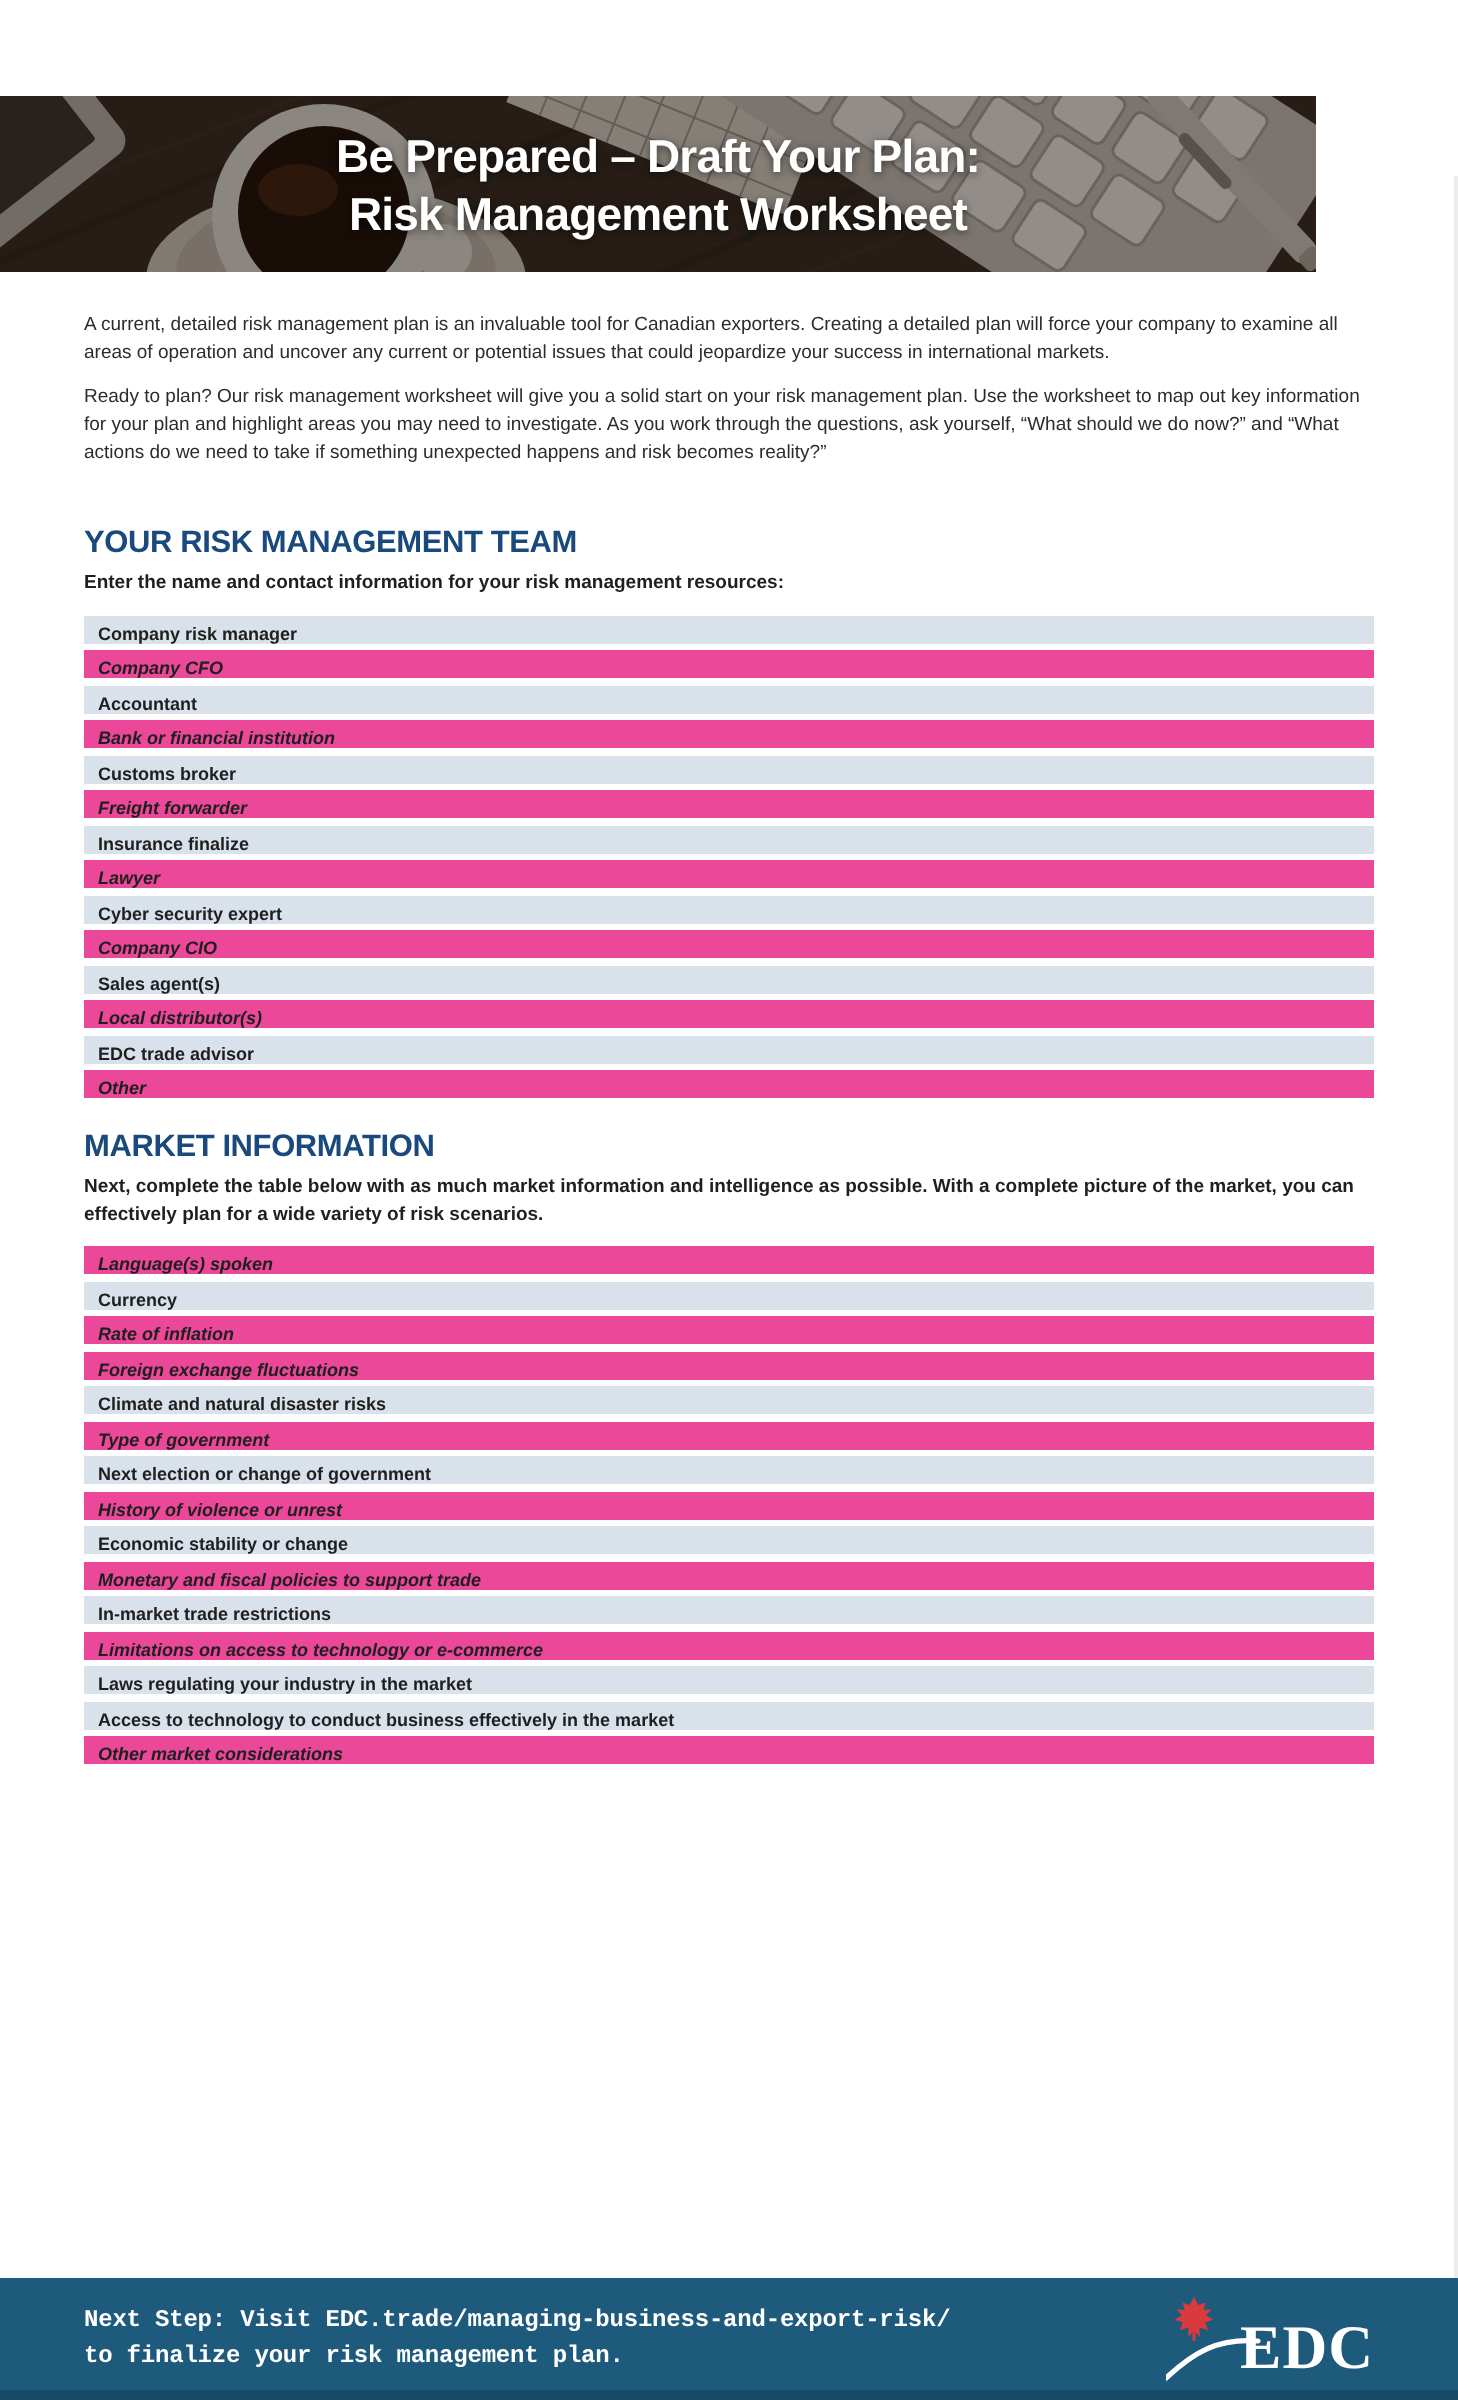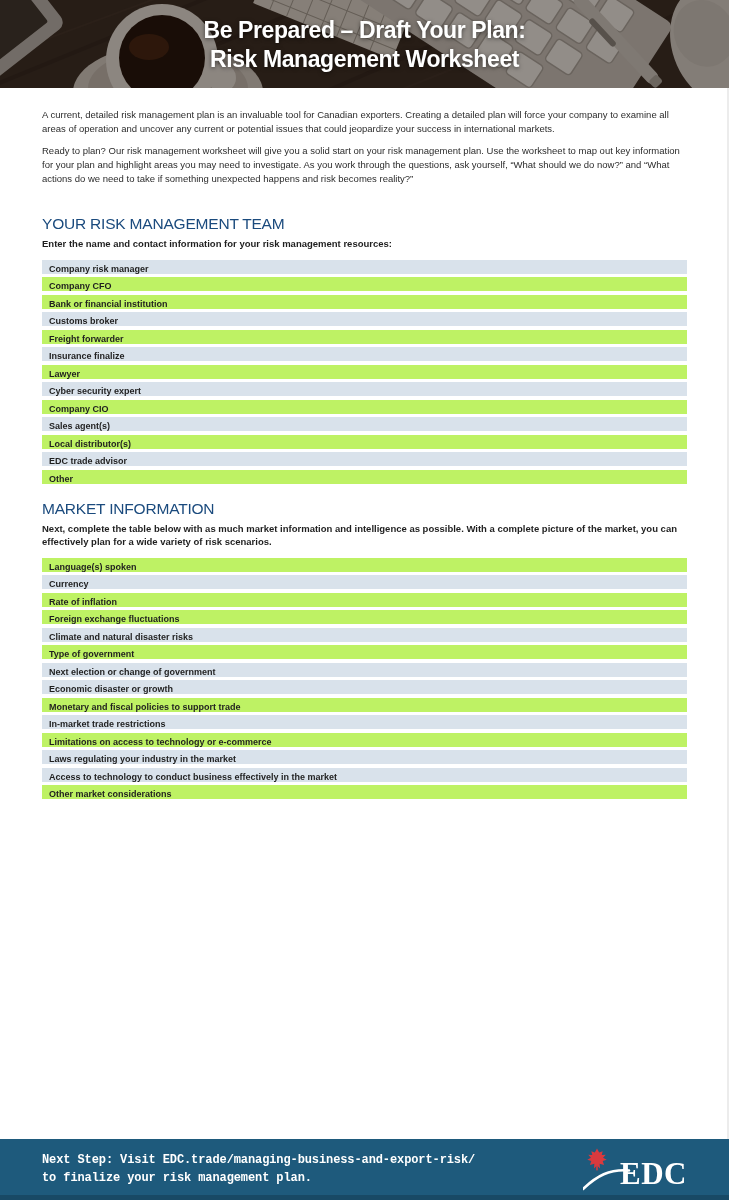--- a/index.html
+++ b/index.html
@@ -17,22 +17,23 @@
     font-family:"Liberation Sans", sans-serif;
     color:var(--body-text);
     overflow:hidden;
   }
   .page-edge{
     position:absolute;right:0;top:88px;width:2px;height:1051px;
     background:#ececec;
   }
   
   .header{
-    position:relative;width:729px;height:88px;overflow:hidden;
+    position:relative;width:658px;height:88px;overflow:hidden;
     background:#3b82f6;
+    margin-top:48px;
   }
   .header svg{position:absolute;top:0;left:0;}
   .header-title{
     position:absolute;top:0;left:0;width:100%;height:100%;
     display:flex;flex-direction:column;align-items:center;justify-content:center;
     padding-top:2px;
     text-align:center;
     color:#fff;
     font-weight:bold;
     font-size:23px;
@@ -44,38 +45,38 @@
   .content{padding:0 42px;}
   .intro p{
     font-size:9.5px;line-height:14px;color:#2c2c2c;
   }
   .intro .p1{margin-top:20px;}
   .intro .p2{margin-top:8px;}
   
   .section-heading{
     color:var(--heading-blue);
     font-size:15.5px;
-    font-weight:normal;
+    font-weight:bold;
     letter-spacing:-0.2px;
   }
   .section-subtitle{
     font-size:9.5px;font-weight:bold;line-height:13.5px;
     margin-top:4px;color:#1f1f1f;
   }
   .section-1 .section-heading{margin-top:29px;}
   .section-2 .section-heading{margin-top:16px;}
   .rows{margin-top:9px;}
   .row{
     height:14px;
     margin-bottom:3.5px;
     padding-left:7px;
     display:flex;align-items:flex-end;
   }
   .row-shaded{background:var(--row-shade);}
-  .row-plain{background:#bef264;}
+  .row-plain{background:#ec4899;font-style:italic;}
   .row-label{
     font-size:9px;font-weight:bold;color:#1f1f1f;letter-spacing:0;
   }
   
   .footer{
     position:absolute;bottom:0;left:0;width:729px;height:61px;
     background:var(--footer-bg);
     display:flex;align-items:center;justify-content:space-between;
     padding:0 42px 0 42px;
   }
@@ -203,20 +204,23 @@
   <div class="section section-1">
     <div class="section-heading">YOUR RISK MANAGEMENT TEAM</div>
     <div class="section-subtitle">Enter the name and contact information for your risk management resources:</div>
     <div class="rows">
         <div class="row row-shaded">
           <span class="row-label">Company risk manager</span>
         </div>
         <div class="row row-plain">
           <span class="row-label">Company CFO</span>
         </div>
+        <div class="row row-shaded">
+          <span class="row-label">Accountant</span>
+        </div>
         <div class="row row-plain">
           <span class="row-label">Bank or financial institution</span>
         </div>
         <div class="row row-shaded">
           <span class="row-label">Customs broker</span>
         </div>
         <div class="row row-plain">
           <span class="row-label">Freight forwarder</span>
         </div>
         <div class="row row-shaded">
@@ -264,22 +268,25 @@
         </div>
         <div class="row row-shaded">
           <span class="row-label">Climate and natural disaster risks</span>
         </div>
         <div class="row row-plain">
           <span class="row-label">Type of government</span>
         </div>
         <div class="row row-shaded">
           <span class="row-label">Next election or change of government</span>
         </div>
-        <div class="row row-shaded">
-          <span class="row-label">Economic disaster or growth</span>
+        <div class="row row-plain">
+          <span class="row-label">History of violence or unrest</span>
+        </div>
+        <div class="row row-shaded">
+          <span class="row-label">Economic stability or change</span>
         </div>
         <div class="row row-plain">
           <span class="row-label">Monetary and fiscal policies to support trade</span>
         </div>
         <div class="row row-shaded">
           <span class="row-label">In-market trade restrictions</span>
         </div>
         <div class="row row-plain">
           <span class="row-label">Limitations on access to technology or e-commerce</span>
         </div>

